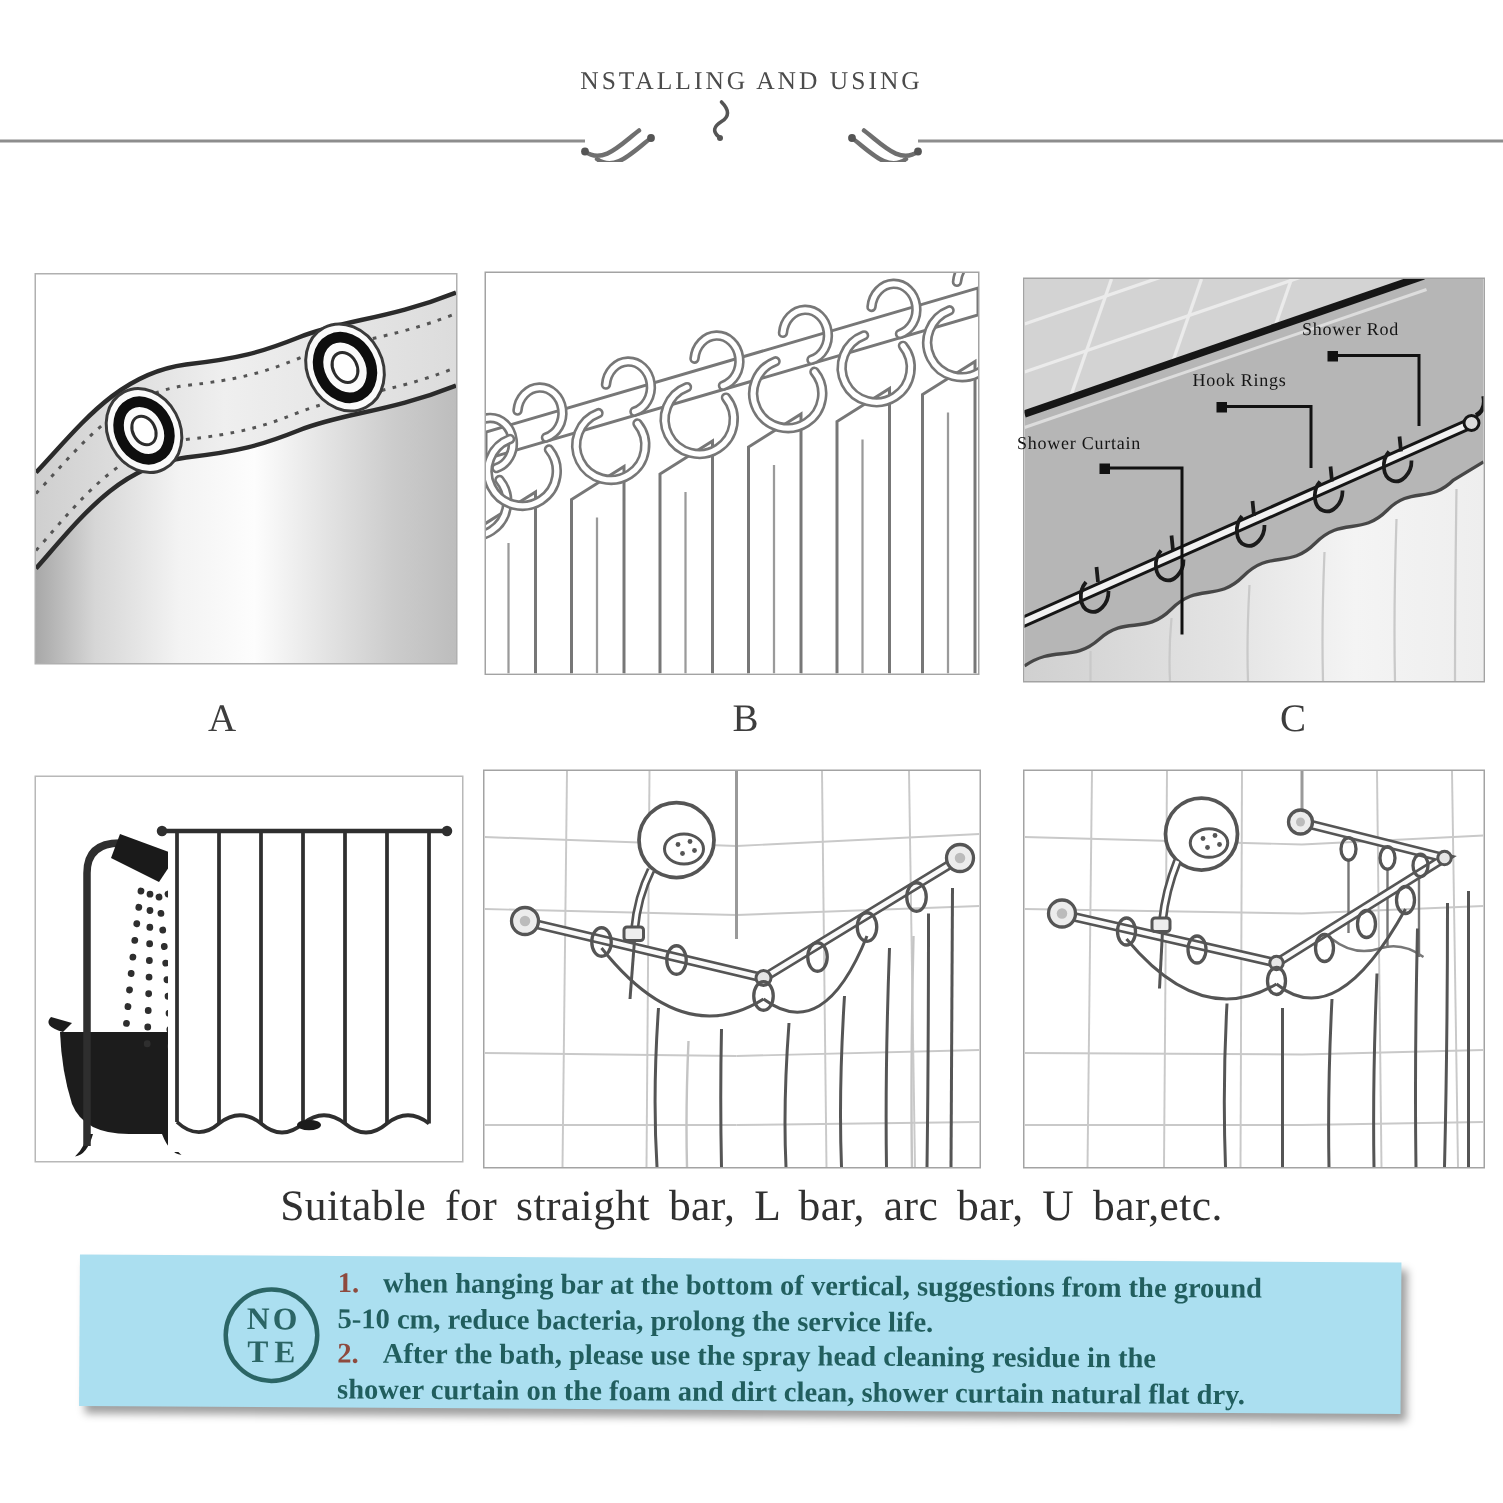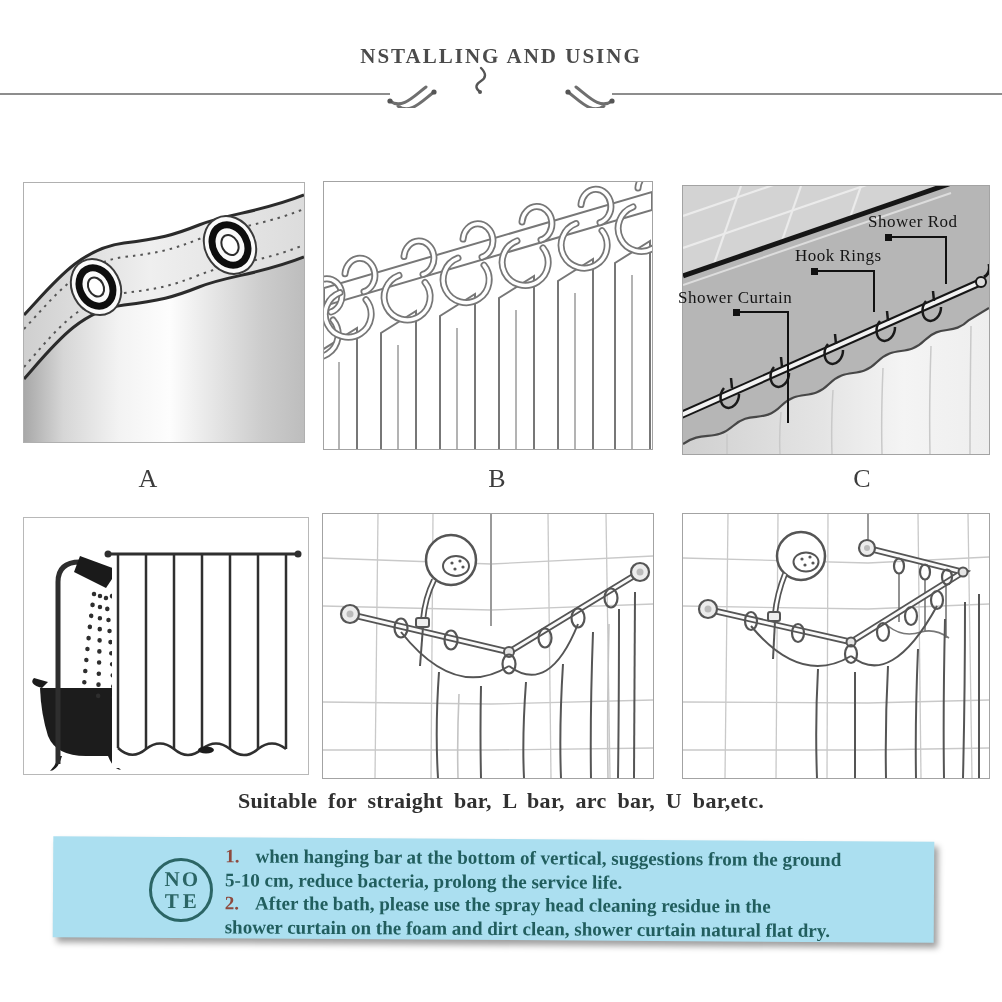--- a/index.html
+++ b/index.html
@@ -1,43 +1,43 @@
 <!DOCTYPE html>
 <html><head>
 <meta charset="utf-8">
 <style>
   html,body{margin:0;padding:0;background:#fff;}
   .page{position:relative;width:1002px;height:1002px;background:#fff;overflow:hidden;
         font-family:"Liberation Serif", serif;}
   
   .title{position:absolute;top:44px;left:0;width:100%;text-align:center;
-         font-size:21px;font-weight:700;letter-spacing:2px;color:#4b4b4b;}
+         font-size:17px;font-weight:400;letter-spacing:2px;color:#4b4b4b;}
   .flourish{position:absolute;left:470px;top:66px;}
   .divider{position:absolute;left:0;top:82px;}
   
   .panel{position:absolute;background:#fff;border:1px solid #a3a3a3;}
   #panelA{left:23px;top:182px;width:280px;height:259px;border-color:#b0b0b0;}
   #panelB{left:323px;top:181px;width:328px;height:267px;}
   #panelC{left:682px;top:185px;width:306px;height:268px;}
   #panelD{left:23px;top:517px;width:284px;height:256px;border-color:#b8b8b8;}
   #panelE{left:322px;top:513px;width:330px;height:264px;}
   #panelF{left:682px;top:513px;width:306px;height:264px;}
   .panel svg{display:block;}
   .sec-label{position:absolute;font-size:26px;color:#3d3d3d;font-weight:400;width:40px;text-align:center;}
   #labA{left:128px;top:464px;}
   #labB{left:477px;top:464px;}
   #labC{left:842px;top:464px;}
   
-  .anno{position:absolute;font-size:17px;color:#141414;letter-spacing:.5px;white-space:nowrap;}
+  .anno{position:absolute;font-size:12px;color:#141414;letter-spacing:.5px;white-space:nowrap;}
   #annoRod{left:868px;top:212px;}
   #annoRings{left:795px;top:246px;}
   #annoCurtain{left:678px;top:288px;}
   
   .caption{position:absolute;top:788px;left:0;width:100%;text-align:center;
-           font-size:22px;color:#303030;letter-spacing:.3px;word-spacing:5px;font-weight:700;}
+           font-size:29px;color:#303030;letter-spacing:.3px;word-spacing:5px;font-weight:400;}
   
   .note{position:absolute;left:53px;top:839px;width:881px;height:101px;background:#abdff0;
         transform:rotate(.35deg);box-shadow:4px 5px 6px rgba(0,0,0,.38);}
   .note-badge{position:absolute;left:96px;top:21px;width:64px;height:64px;border:3px solid #2b6565;
               border-radius:50%;box-sizing:border-box;display:grid;grid-template-columns:1fr 1fr;
               align-items:center;justify-items:center;padding:7px 11px;color:#2b6565;
               font-size:21px;font-weight:700;line-height:1;}
   .note-text{position:absolute;left:172px;top:7px;width:712px;font-size:19px;font-weight:700;
              line-height:23.5px;color:#215e5e;}
   .note-num{color:#8e4a3e;padding-right:16px;}

